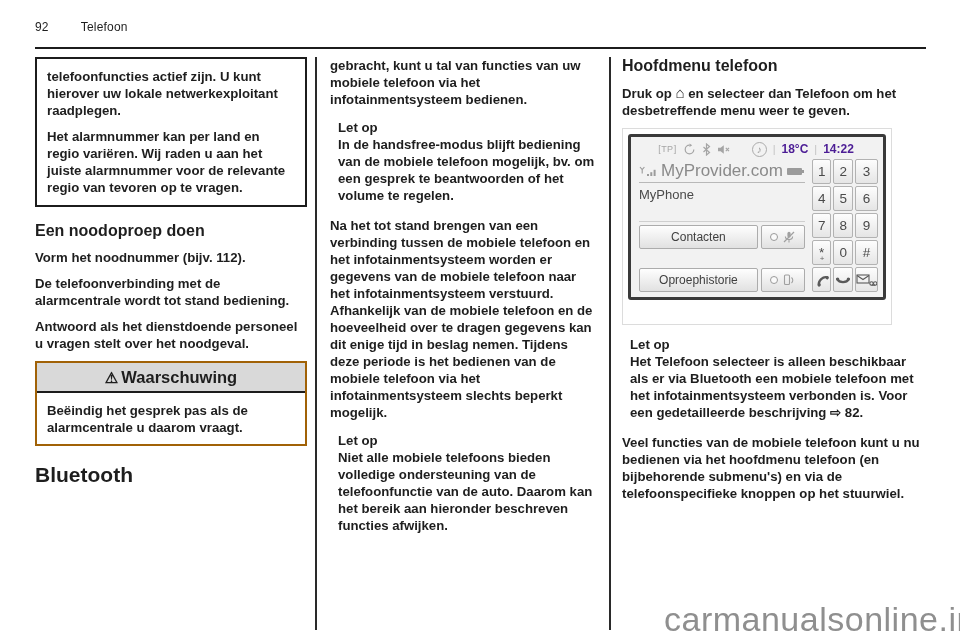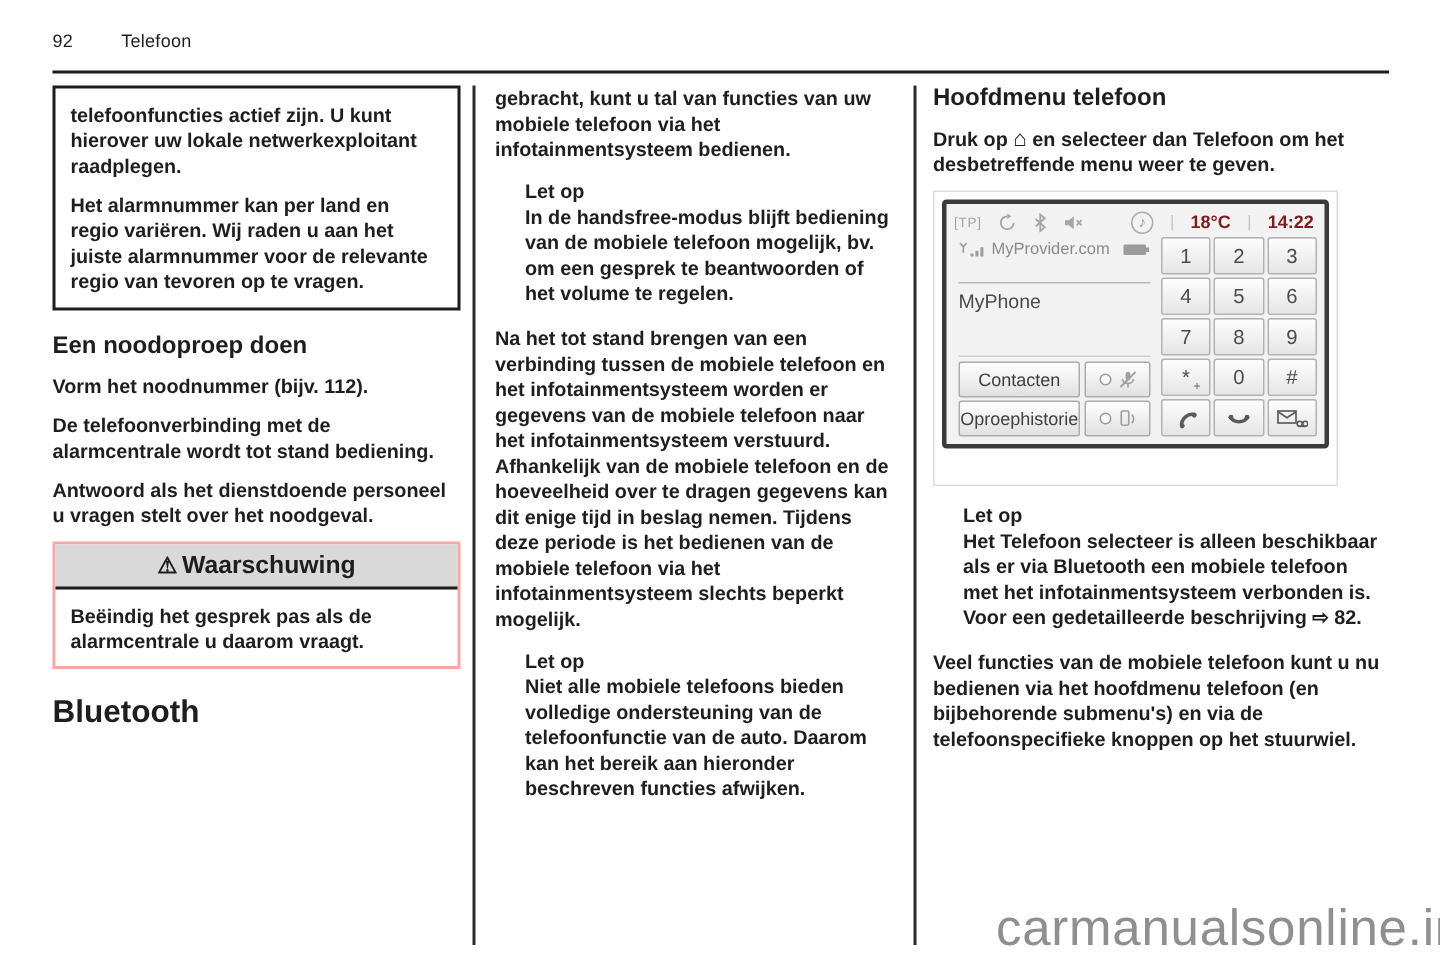--- a/index.html
+++ b/index.html
@@ -24,56 +24,56 @@
   .col-2 { left:330px; width:268px; }
   .col-3 { left:622px; width:300px; }
 
   p.body { font-size:13.2px; line-height:17px; font-weight:600; margin:0 0 9px; }
   h3.sub  { font-size:16px; font-weight:700; margin:15px 0 9px; }
   h2.main { font-size:21px;  font-weight:700; margin:17px 0 9px; }
 
   .carryover-box { border:2px solid #1c1c1c; padding:9px 10px 2px; }
   .carryover-box p.body:last-child { margin-bottom:7px; }
 
-  .warning-box { border:2px solid #fca5a5; margin:0 0 4px; }
+  .warning-box { border:2px solid #a16207; margin:0 0 4px; }
   .warning-head { background:#d9d9d9; border-bottom:2px solid #1c1c1c; text-align:center;
                   font-size:16.5px; font-weight:700; padding:5px 0 4px; }
   .warning-head .w-icon { font-size:15px; margin-right:3px; }
   .warning-body { padding:9px 10px 8px; font-size:13.2px; line-height:17px; font-weight:600; }
 
-  .note { margin:11px 0 13px 20px; font-size:13.2px; line-height:17px; font-weight:600; }
+  .note { margin:11px 0 13px 8px; font-size:13.2px; line-height:17px; font-weight:600; }
   .note .note-label { display:block; font-weight:700; }
 
   .home-glyph { font-size:15px; font-weight:700; }
   .menu-name { font-weight:700; }
   .ref { white-space:nowrap;text-align:center; }
 
   
   .figure { width:270px; margin:4px 0 11px; background:#fff; border:1px solid #dcdcdc;
             padding:5px 5px 24px; }
   .screen { border:3px solid #3a3a3a; border-radius:3px; background:#f2f2f2;
             height:166px; padding:2px 5px 5px; display:flex; flex-direction:column; }
-  .scr-status { display:flex; align-items:center; justify-content:space-between; gap:6px;
+  .scr-status { display:flex; align-items:center; justify-content:center; gap:6px;
                 height:21px; color:#9a9a9a; font-size:11px; padding-right:2px; }
   .tp-badge { font-size:9px; letter-spacing:.5px; color:#a5a5a5; }
   .scr-status .sep { color:#c4c4c4; }
-  .scr-status .strong { color:#7f1d1d; font-size:12px; font-weight:700; }
+  .scr-status .strong { color:#4c1d95; font-size:12px; font-weight:700; }
   .music-badge { width:15px; height:15px; border:1px solid #ababab; border-radius:50%;
                  display:flex; align-items:center; justify-content:center;
                  font-size:10px; color:#9a9a9a; }
   .scr-main { flex:1; display:flex; gap:7px; }
   .scr-left { flex:1; display:flex; flex-direction:column; padding:2px 0 0 3px; }
   .provider-row { display:flex; align-items:center; gap:4px; border-bottom:1px solid #b8b8b8;
-                  padding-bottom:16px; color:#8a8a8a; font-size:11px; }
+                  padding-bottom:1px; color:#8a8a8a; font-size:17px; }
   .battery { margin-left:auto; margin-right:3px; width:15px; height:7px; background:#9b9b9b;
              border-radius:1px; position:relative; }
   .battery:after { content:""; position:absolute; right:-2px; top:2px; width:2px; height:3px; background:#9b9b9b; }
   .device-name { font-size:13px; color:#4a4a4a; margin-top:4px; }
   .scr-buttons { margin-top:auto; border-top:1px solid #cfcfcf; padding-top:3px;
-                 display:flex; flex-direction:column; gap:2px; }
+                 display:flex; flex-direction:column; gap:19px; }
   .btn-row { display:flex; gap:3px; }
   .scr-btn { flex:1; height:24px; background:linear-gradient(#fefefe,#e1e1e1);
              border:1px solid #acacac; border-radius:2px; font-size:12px; color:#3f3f3f;
              display:flex; align-items:center; justify-content:center; }
   .scr-btn-small { flex:none; width:44px; gap:5px; }
   .radio-dot { width:8px; height:8px; border:1px solid #9a9a9a; border-radius:50%; background:#fafafa; }
   .keypad { width:104px; display:grid; grid-template-columns:repeat(3,1fr); gap:2px; align-content:start; }
   .key { height:25px; background:linear-gradient(#fdfdfd,#e5e5e5); border:1px solid #b2b2b2;
          border-radius:2px; display:flex; align-items:center; justify-content:center;
          font-size:13.5px; color:#4a4a4a; position:relative; }

